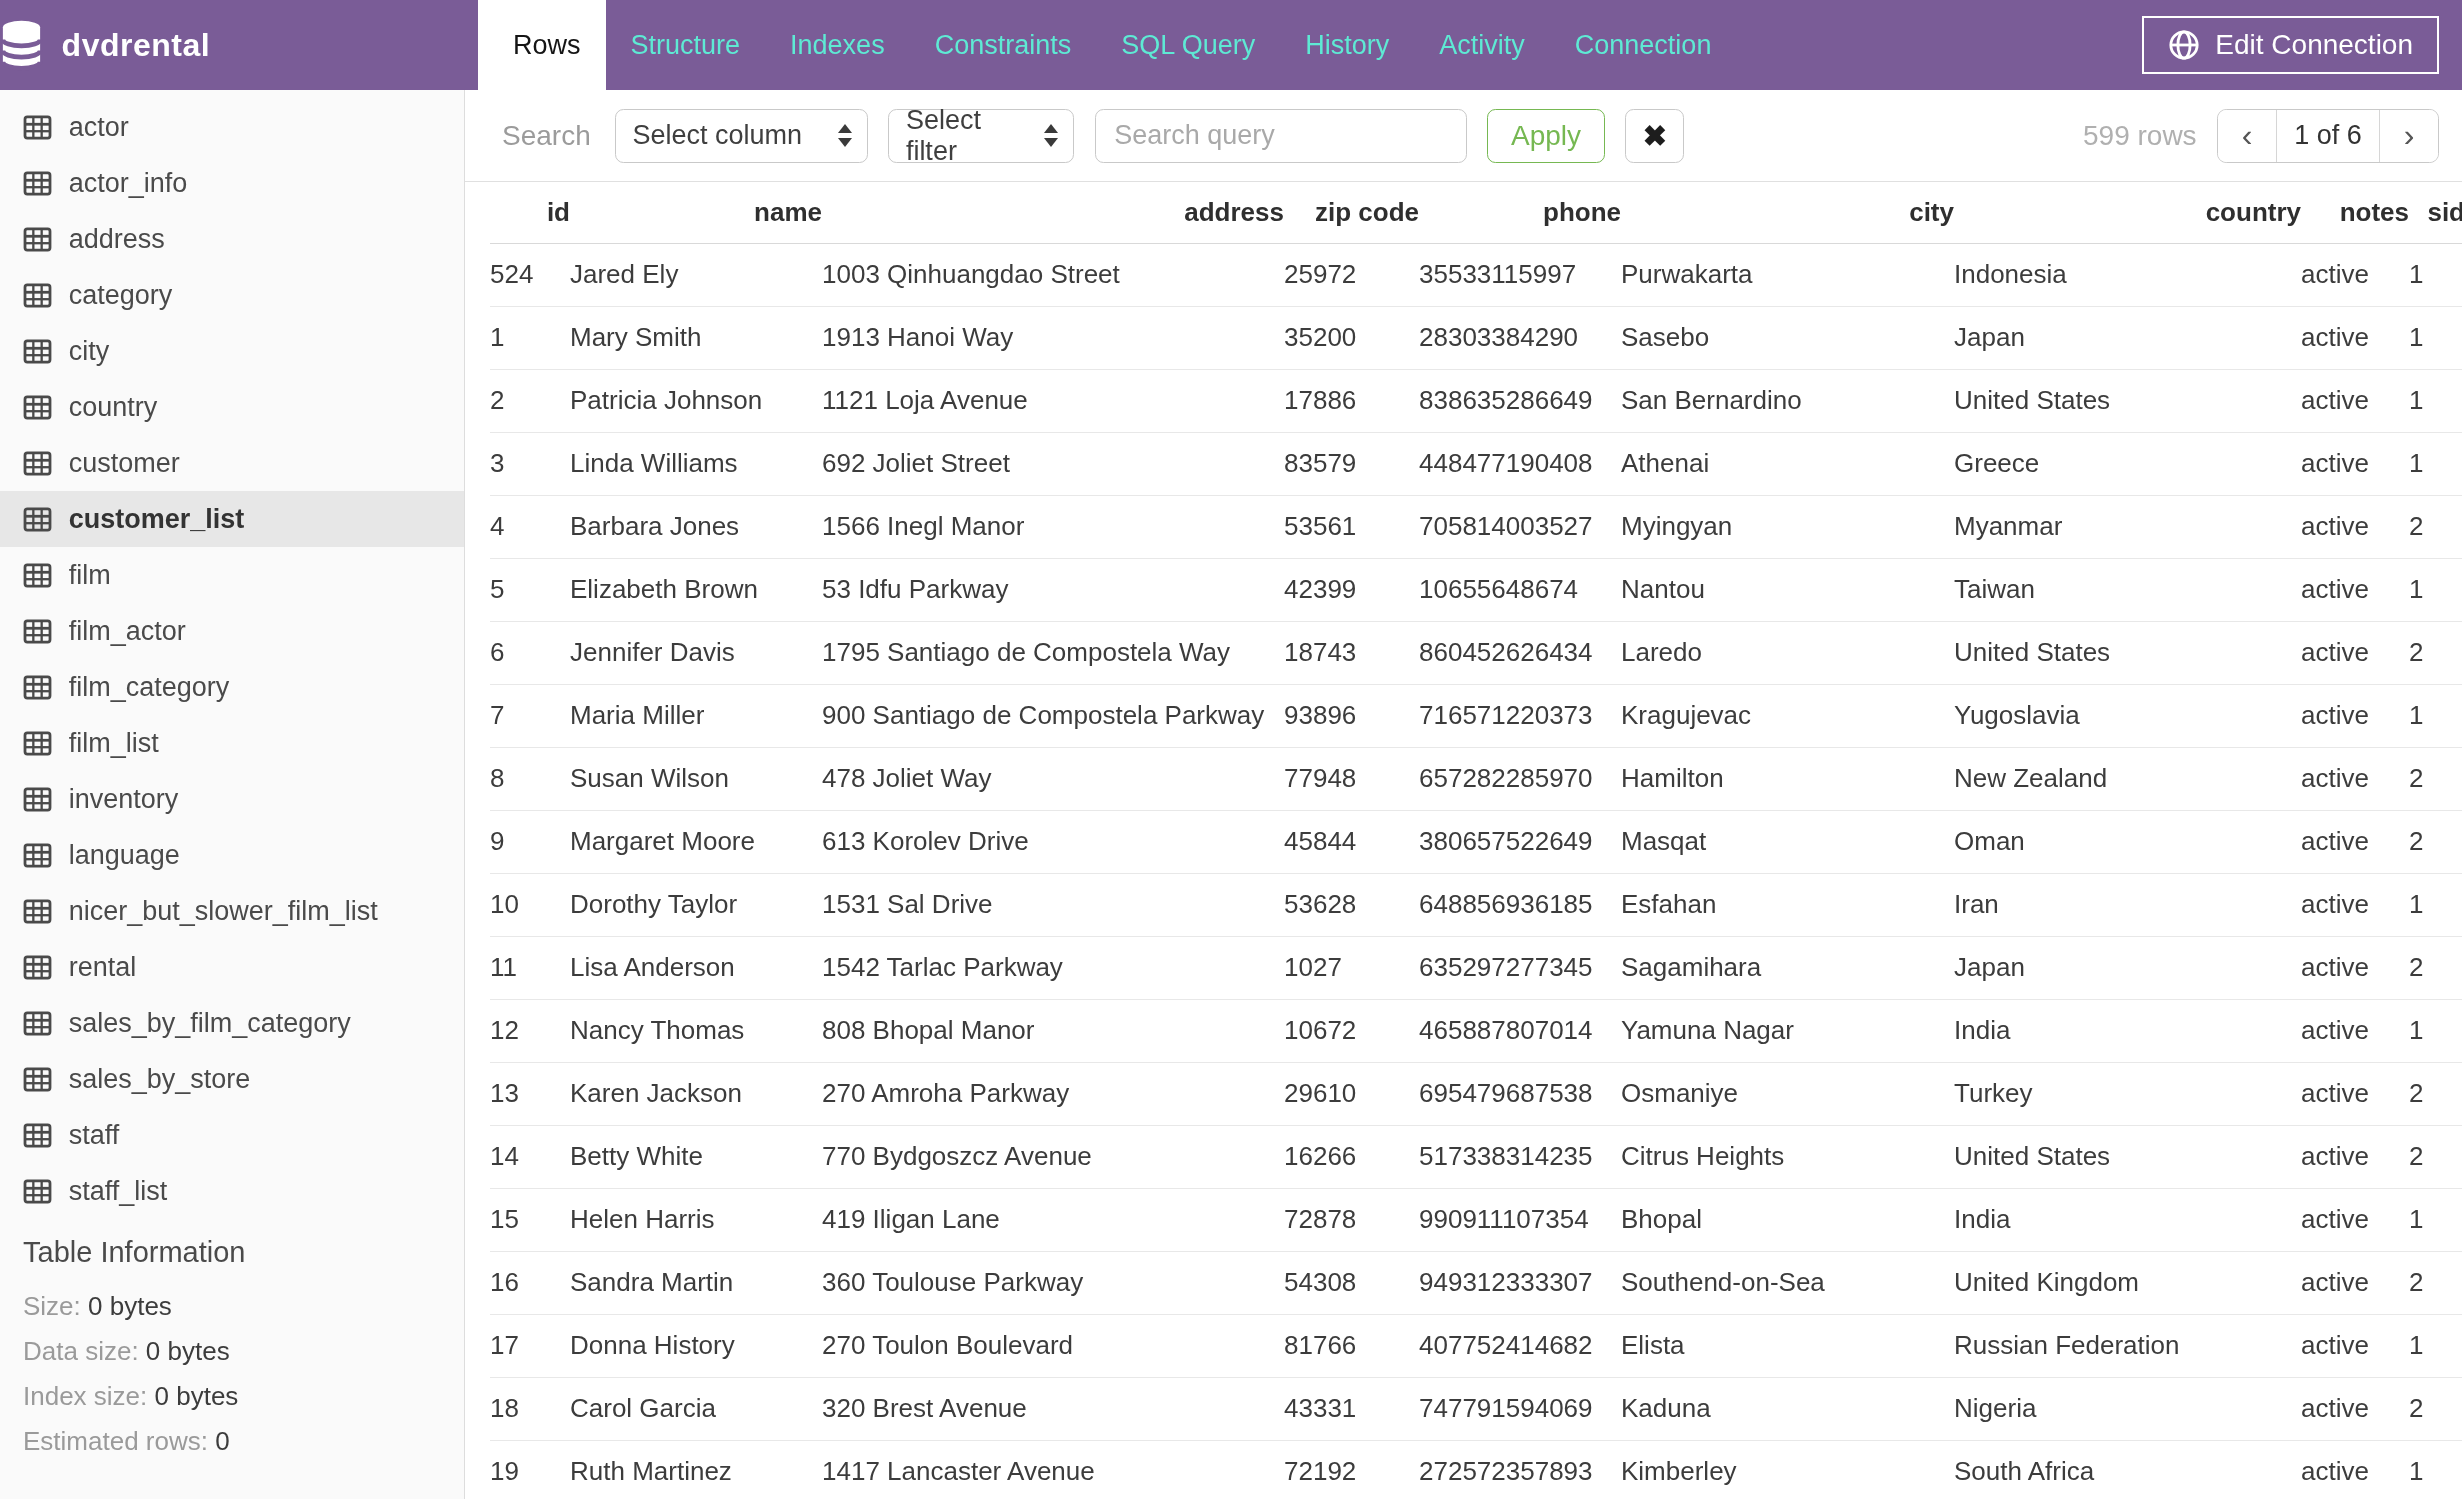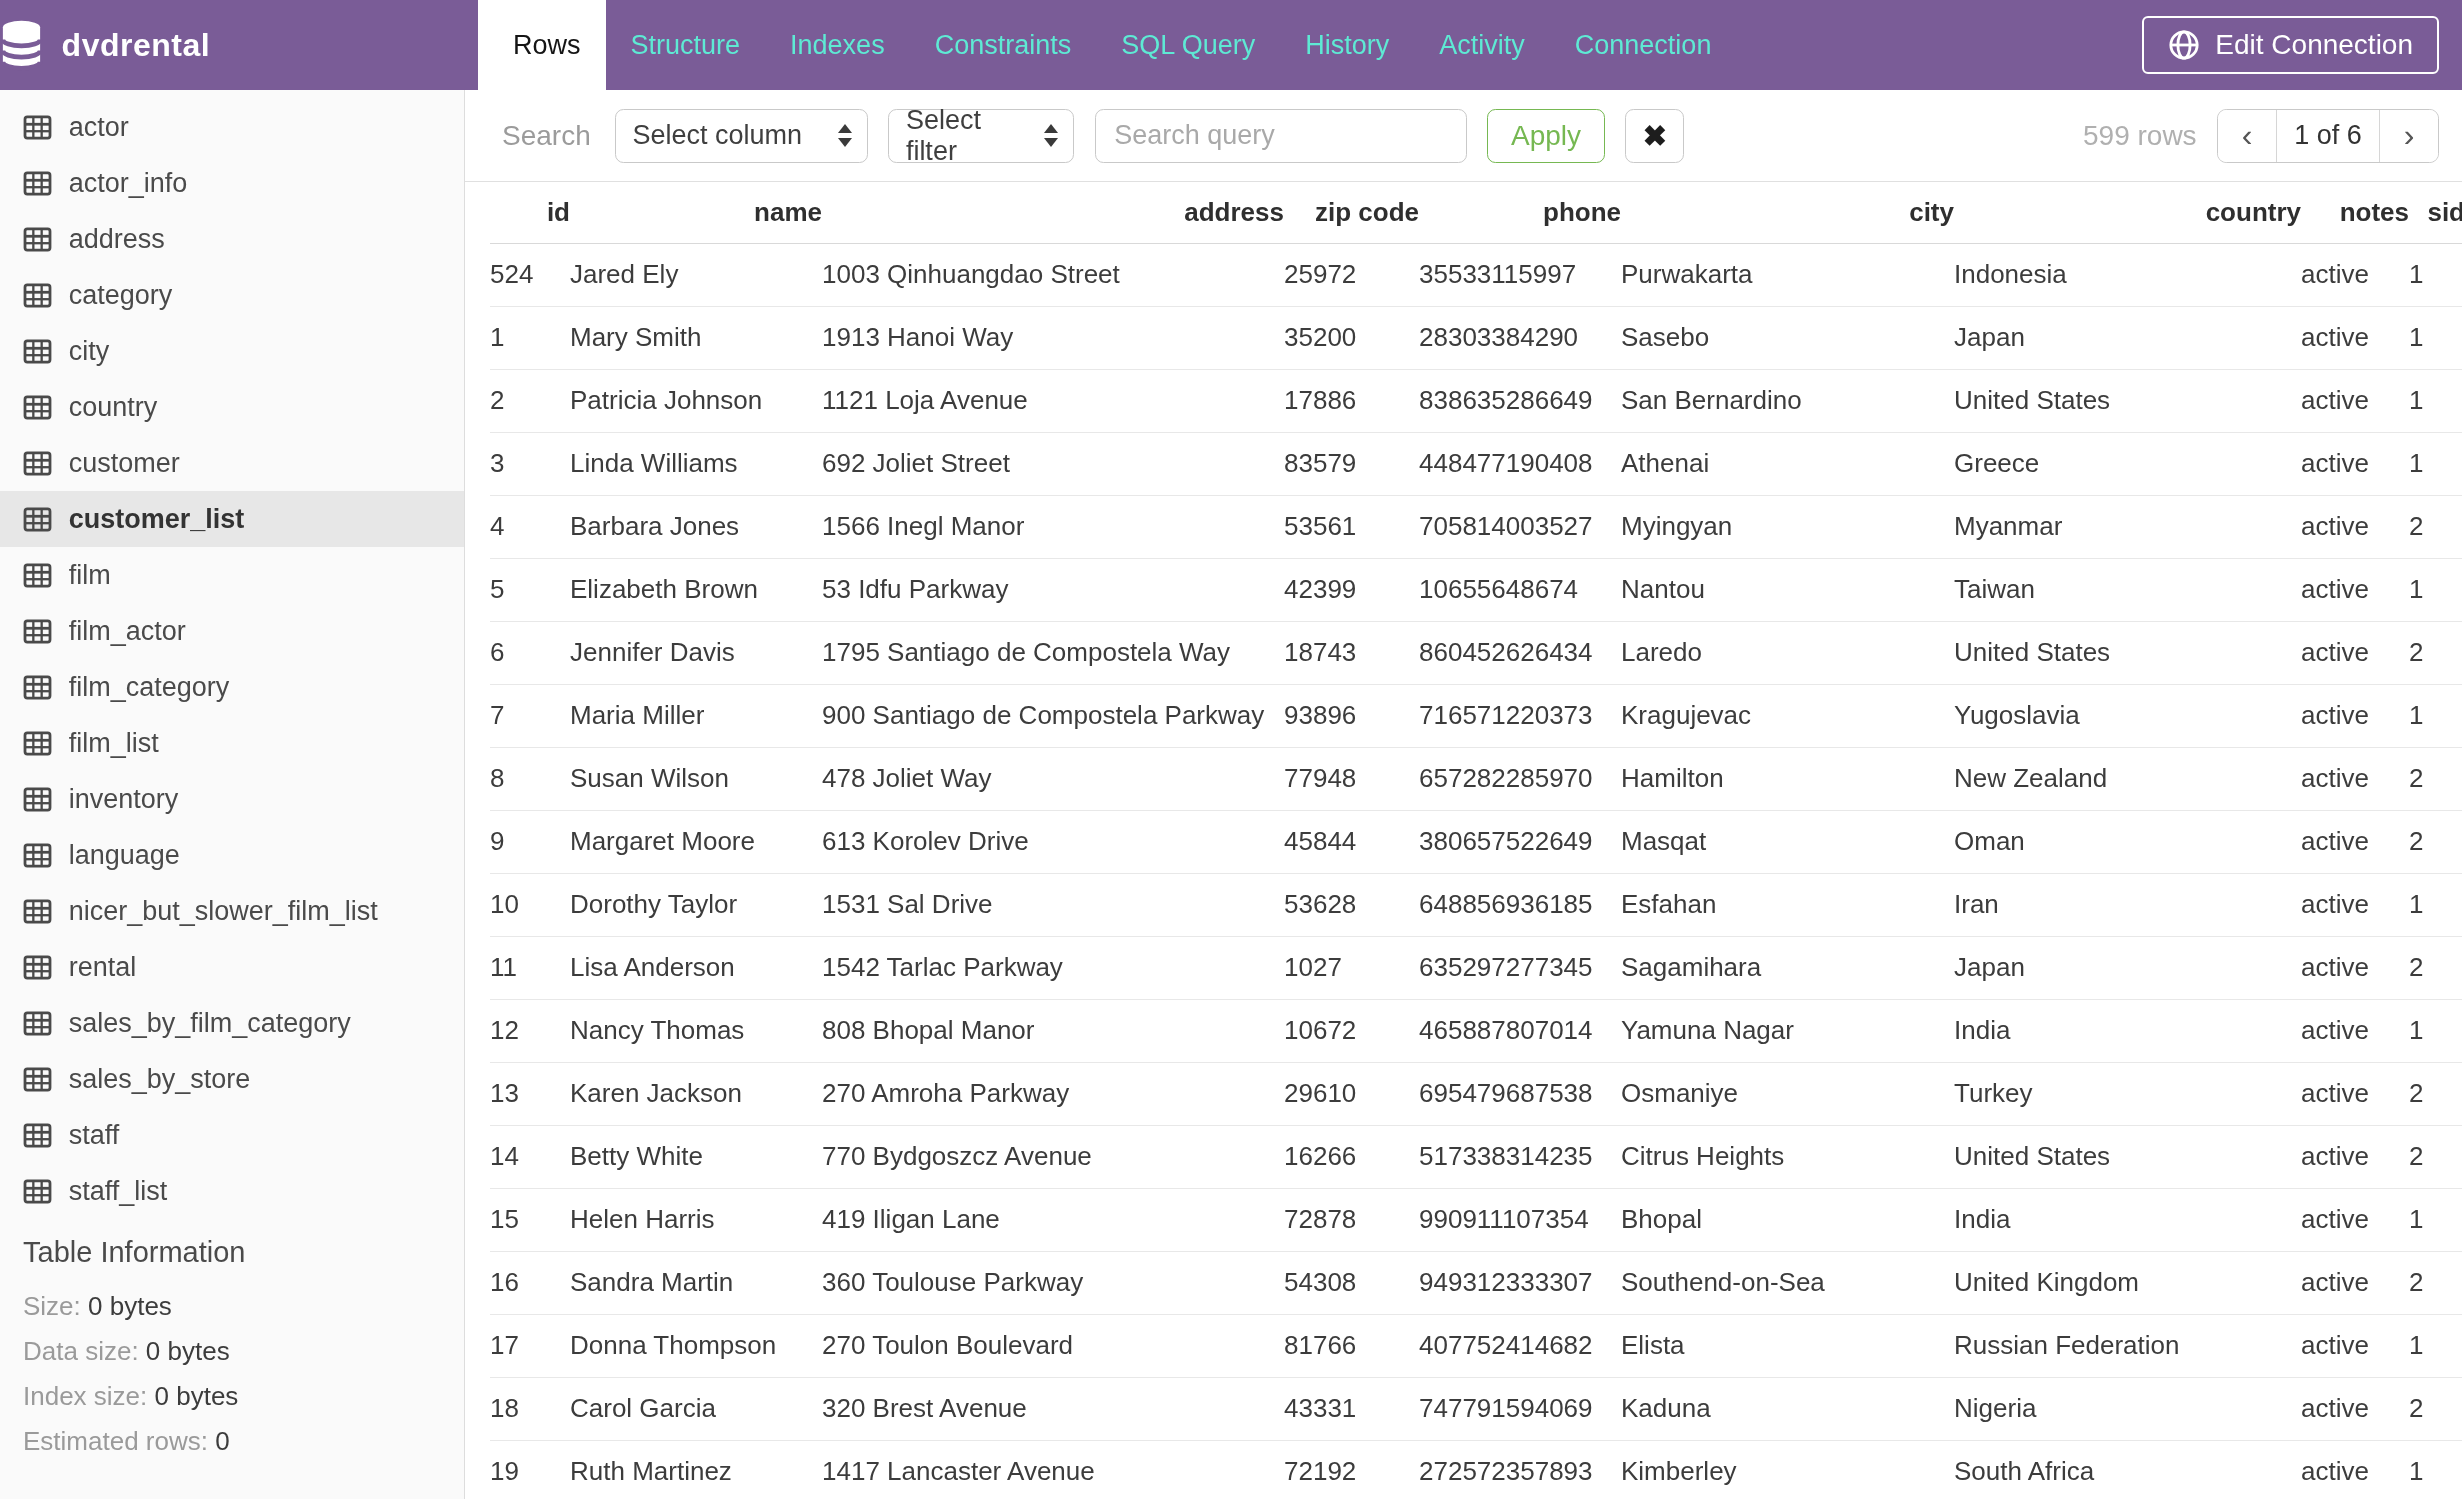--- a/index.html
+++ b/index.html
@@ -9,21 +9,21 @@
 
   
   .topbar { height:90px; flex:0 0 90px; background:#7a5c97; display:flex; align-items:stretch; position:relative; }
   .brand { width:465px; flex:0 0 465px; display:flex; align-items:center; gap:18.6px; }
   .brand-title { color:#ffffff; font-size:32px; font-weight:bold; letter-spacing:0.5px; }
   .db-icon svg { display:block; }
   .tabs { display:flex; align-items:stretch; margin-left:13px; }
   .tab { line-height:90px; padding:0 25px; font-size:27px; color:#5eead4; cursor:default; white-space:nowrap; }
   .tab.active { background:#ffffff; color:#151515;padding-left:35px; }
   .edit-conn { position:absolute; right:23px; top:16px; height:58px; display:flex; align-items:center; gap:15px;
-               border:2.8px solid #ffffff; border-radius:6px; padding:0 24px; color:#ffffff; font-size:28px; background:transparent; }
+               border:2.8px solid #ffffff; border-radius:0; padding:0 24px; color:#ffffff; font-size:28px; background:transparent; }
 
   
   .content { flex:1; display:flex; min-height:0; }
 
   
   .sidebar { width:465px; flex:0 0 465px; background:#fafafa; border-right:0.9px solid #dddddd; padding-top:9.3px; overflow:hidden; }
   .side-item { height:56px; display:flex; align-items:center; padding-left:23px; gap:16.7px; font-size:27px; color:#4a4a4a; cursor:default; }
   .side-item.selected { background:#e7e7e7; font-weight:bold; color:#333333; }
   .tbl-icon { display:flex; align-items:center; }
   .side-label { white-space:nowrap; }
@@ -617,21 +617,21 @@
                 <td>360 Toulouse Parkway</td>
                 <td>54308</td>
                 <td>949312333307</td>
                 <td>Southend-on-Sea</td>
                 <td>United Kingdom</td>
                 <td>active</td>
                 <td>2</td>
               </tr>
               <tr>
                 <td>17</td>
-                <td>Donna Thompson</td>
+                <td>Donna History</td>
                 <td>270 Toulon Boulevard</td>
                 <td>81766</td>
                 <td>407752414682</td>
                 <td>Elista</td>
                 <td>Russian Federation</td>
                 <td>active</td>
                 <td>1</td>
               </tr>
               <tr>
                 <td>18</td>

